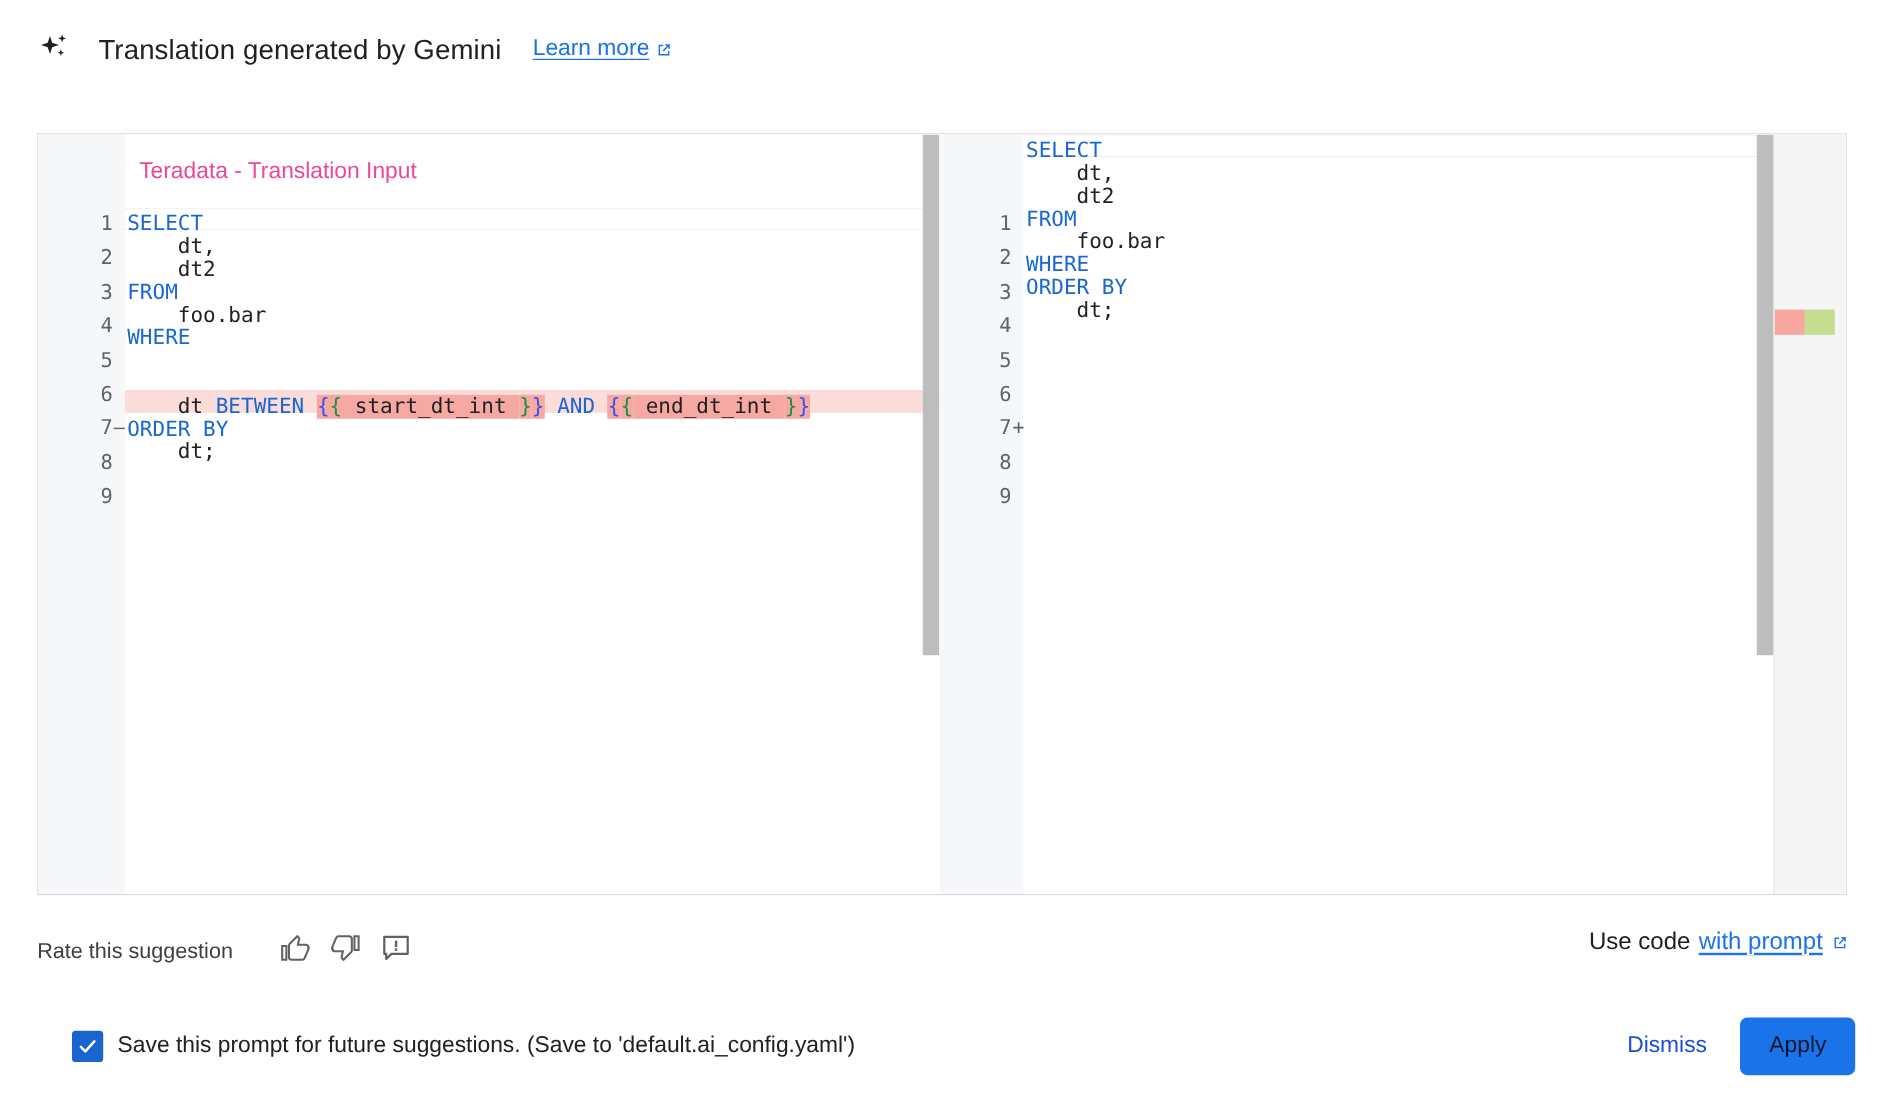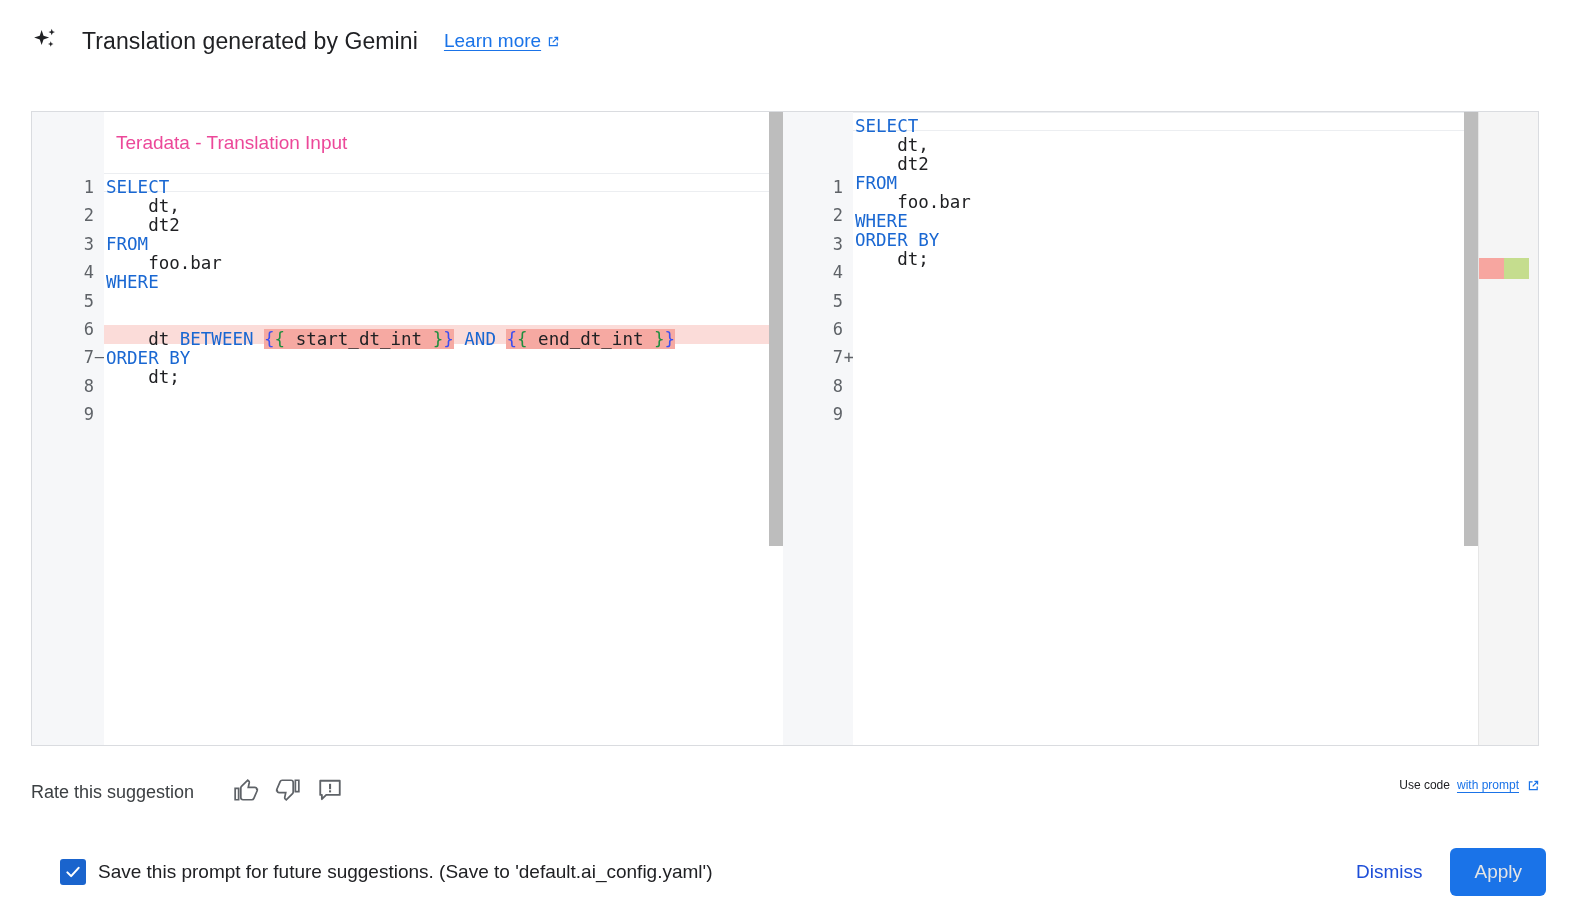--- a/index.html
+++ b/index.html
@@ -109,21 +109,21 @@
     position: absolute; left: 31px; top: 759px; height: 44px;
     display: flex; align-items: flex-end; gap: 15px;
   }
   .rate-label { font-size: 18px; color: #3c4043; white-space: nowrap; }
   .rate-icons { display: flex; align-items: center; gap: 16px; margin-left: 24px; }
   .rate-icons .ic { width: 26px; height: 26px; display: block; cursor: pointer; }
 
   .use-code {
     position: absolute; right: 33px; top: 763px; height: 44px;
     display: flex; align-items: center; gap: 7px;
-    font-size: 12px; color: #202124; white-space: nowrap; justify-content: center;
+    font-size: 20px; color: #202124; white-space: nowrap; justify-content: center;
   }
   .use-code .caution {
     color: #1a73e8; text-decoration: underline; text-underline-offset: 3px; cursor: pointer;
   }
   .use-code .ext-icon { width: 15px; height: 15px; }
 
   
   .footer-left {
     position: absolute; left: 28px; top: 848px; height: 48px;
     display: flex; align-items: center; gap: 12px; margin-left: 32px;
@@ -138,21 +138,21 @@
   .footer-right {
     position: absolute; right: 28px; top: 845px; height: 54px;
     display: flex; align-items: center; gap: 10px;
   }
   .btn-dismiss {
     background: transparent; border: 0; color: #1d4ed8;
     font-size: 19px; font-family: "Liberation Sans", sans-serif;
     padding: 12px 18px; border-radius: 4px; cursor: pointer; white-space: nowrap;
   }
   .btn-apply {
-    background: #1a73e8; border: 0; color: #e5e5e5;
+    background: #1a73e8; border: 0; color: #0f172a;
     font-size: 19px; font-family: "Liberation Sans", sans-serif;
     padding: 13px 24px; border-radius: 6px; cursor: pointer; white-space: nowrap;
   }
 </style>
 </head>
 <body>
 
 <div class="page">
 
   <div class="header">

